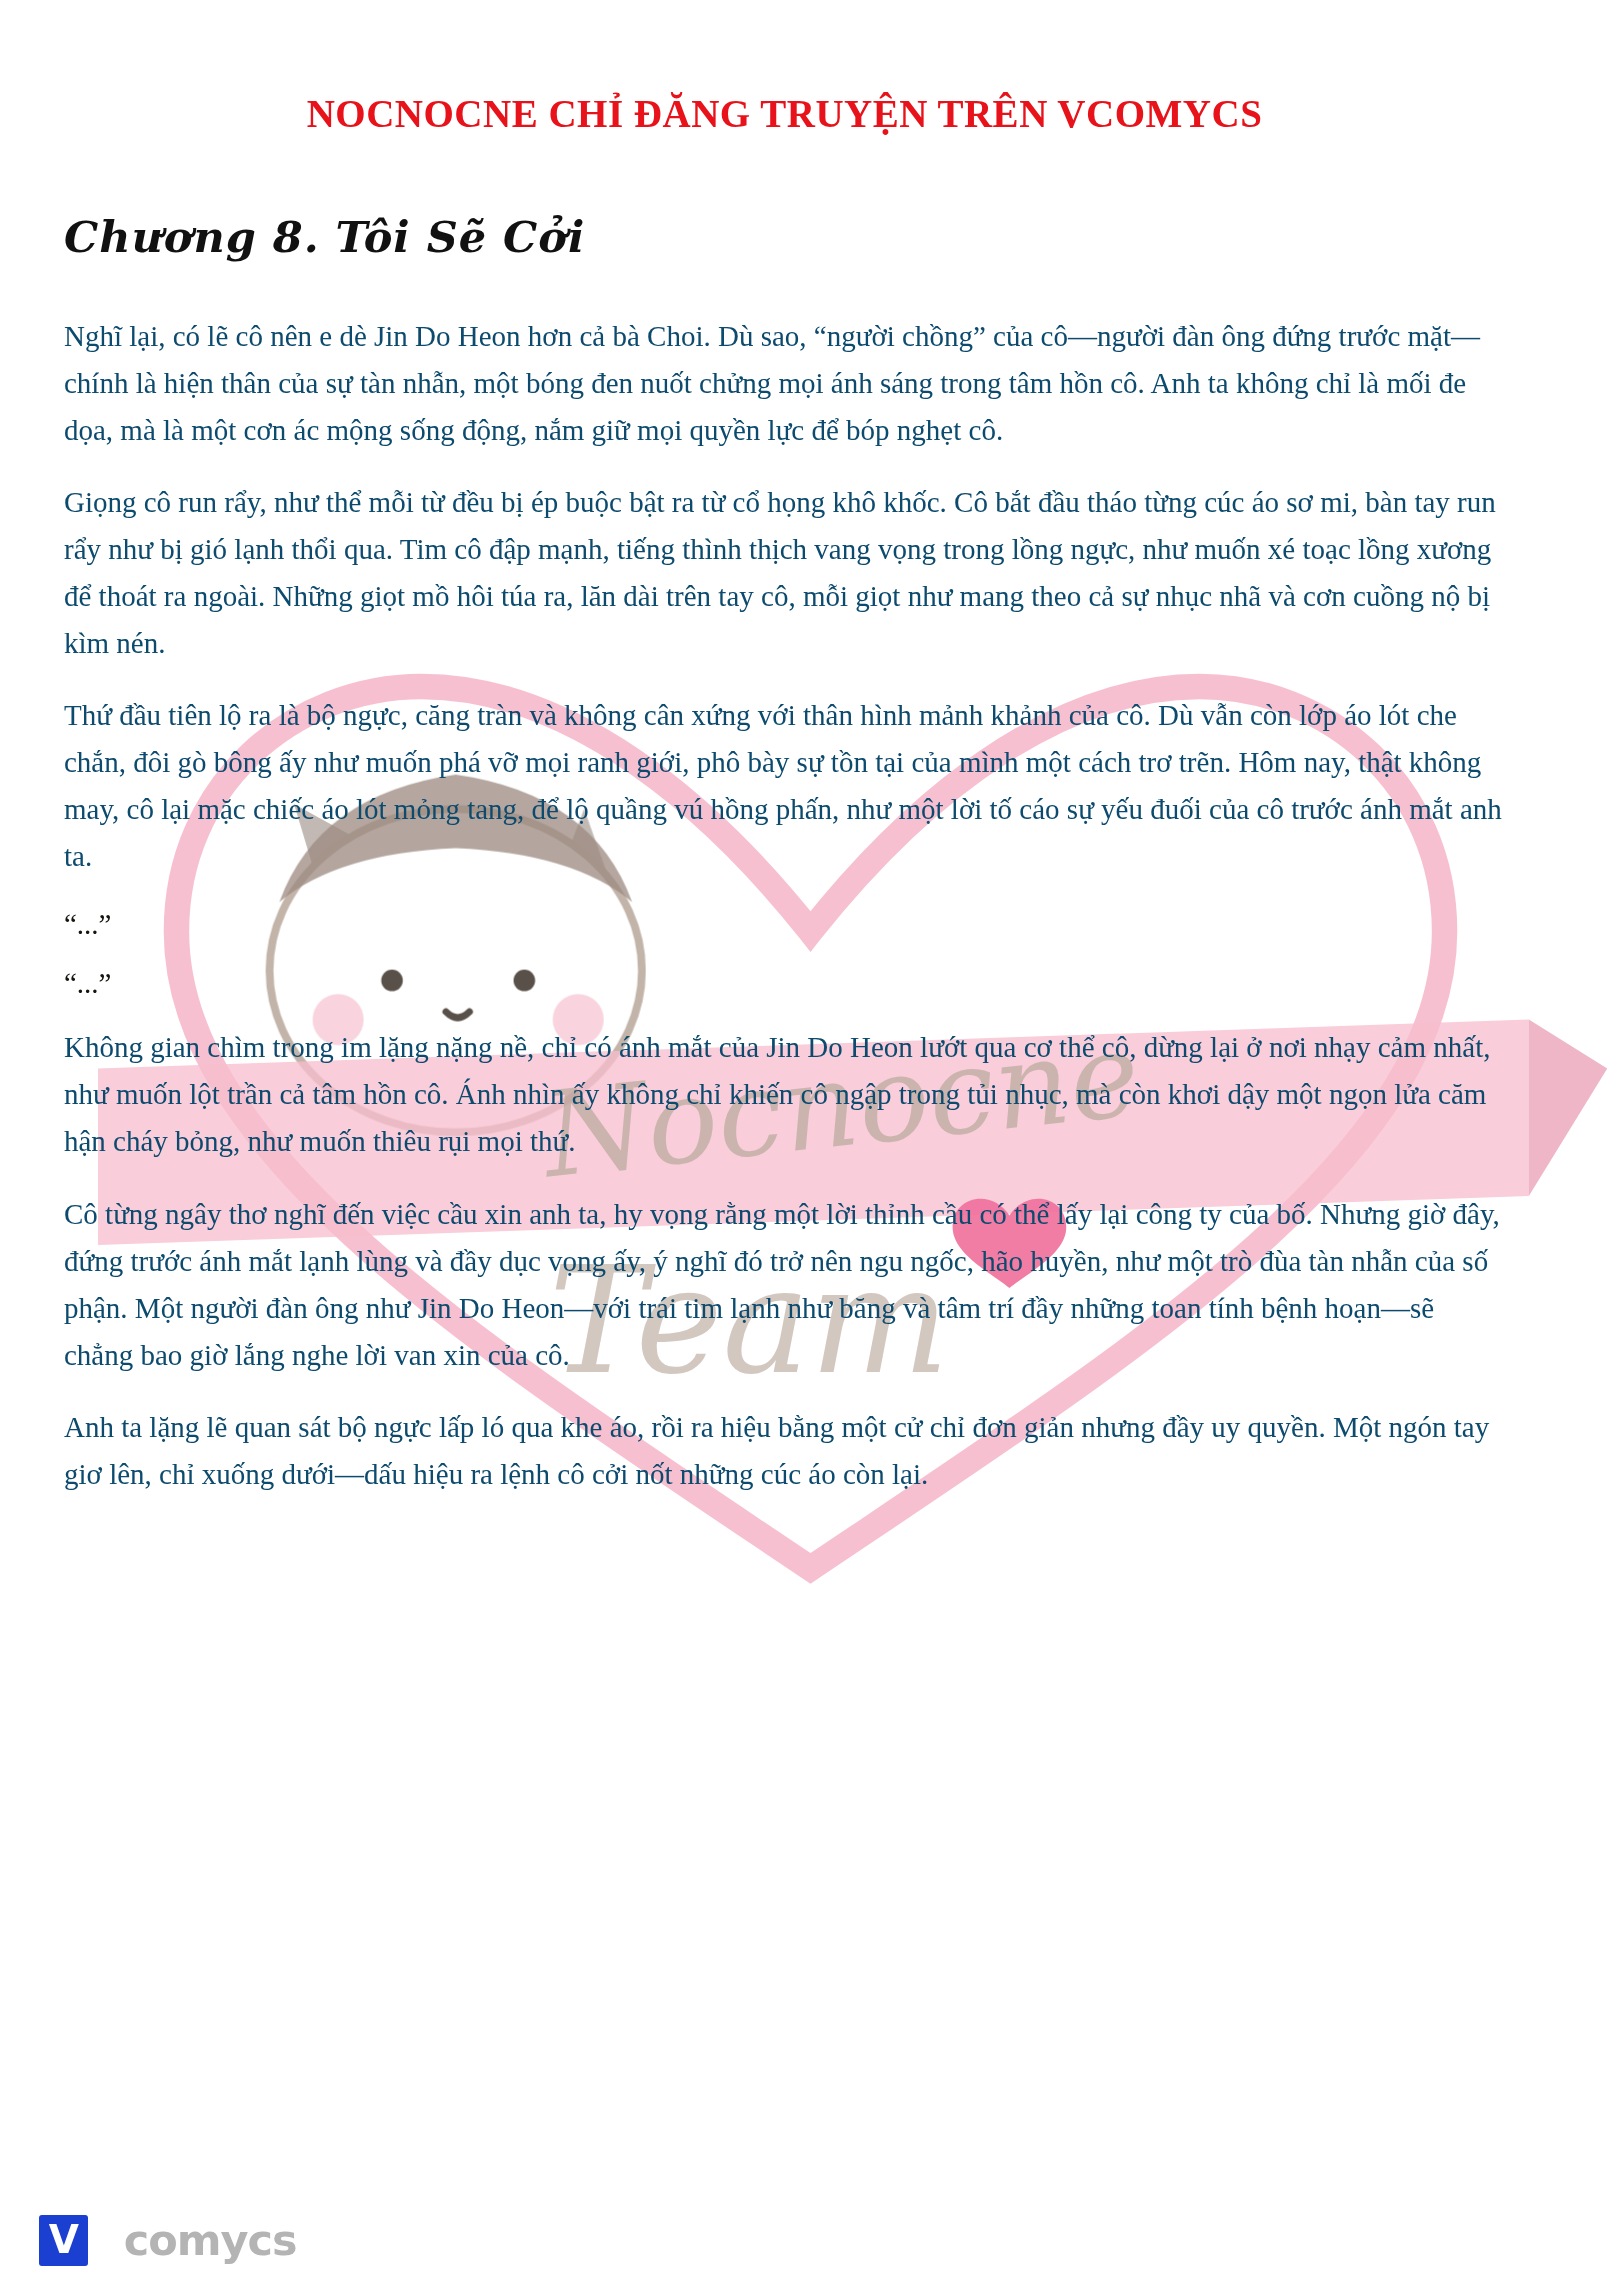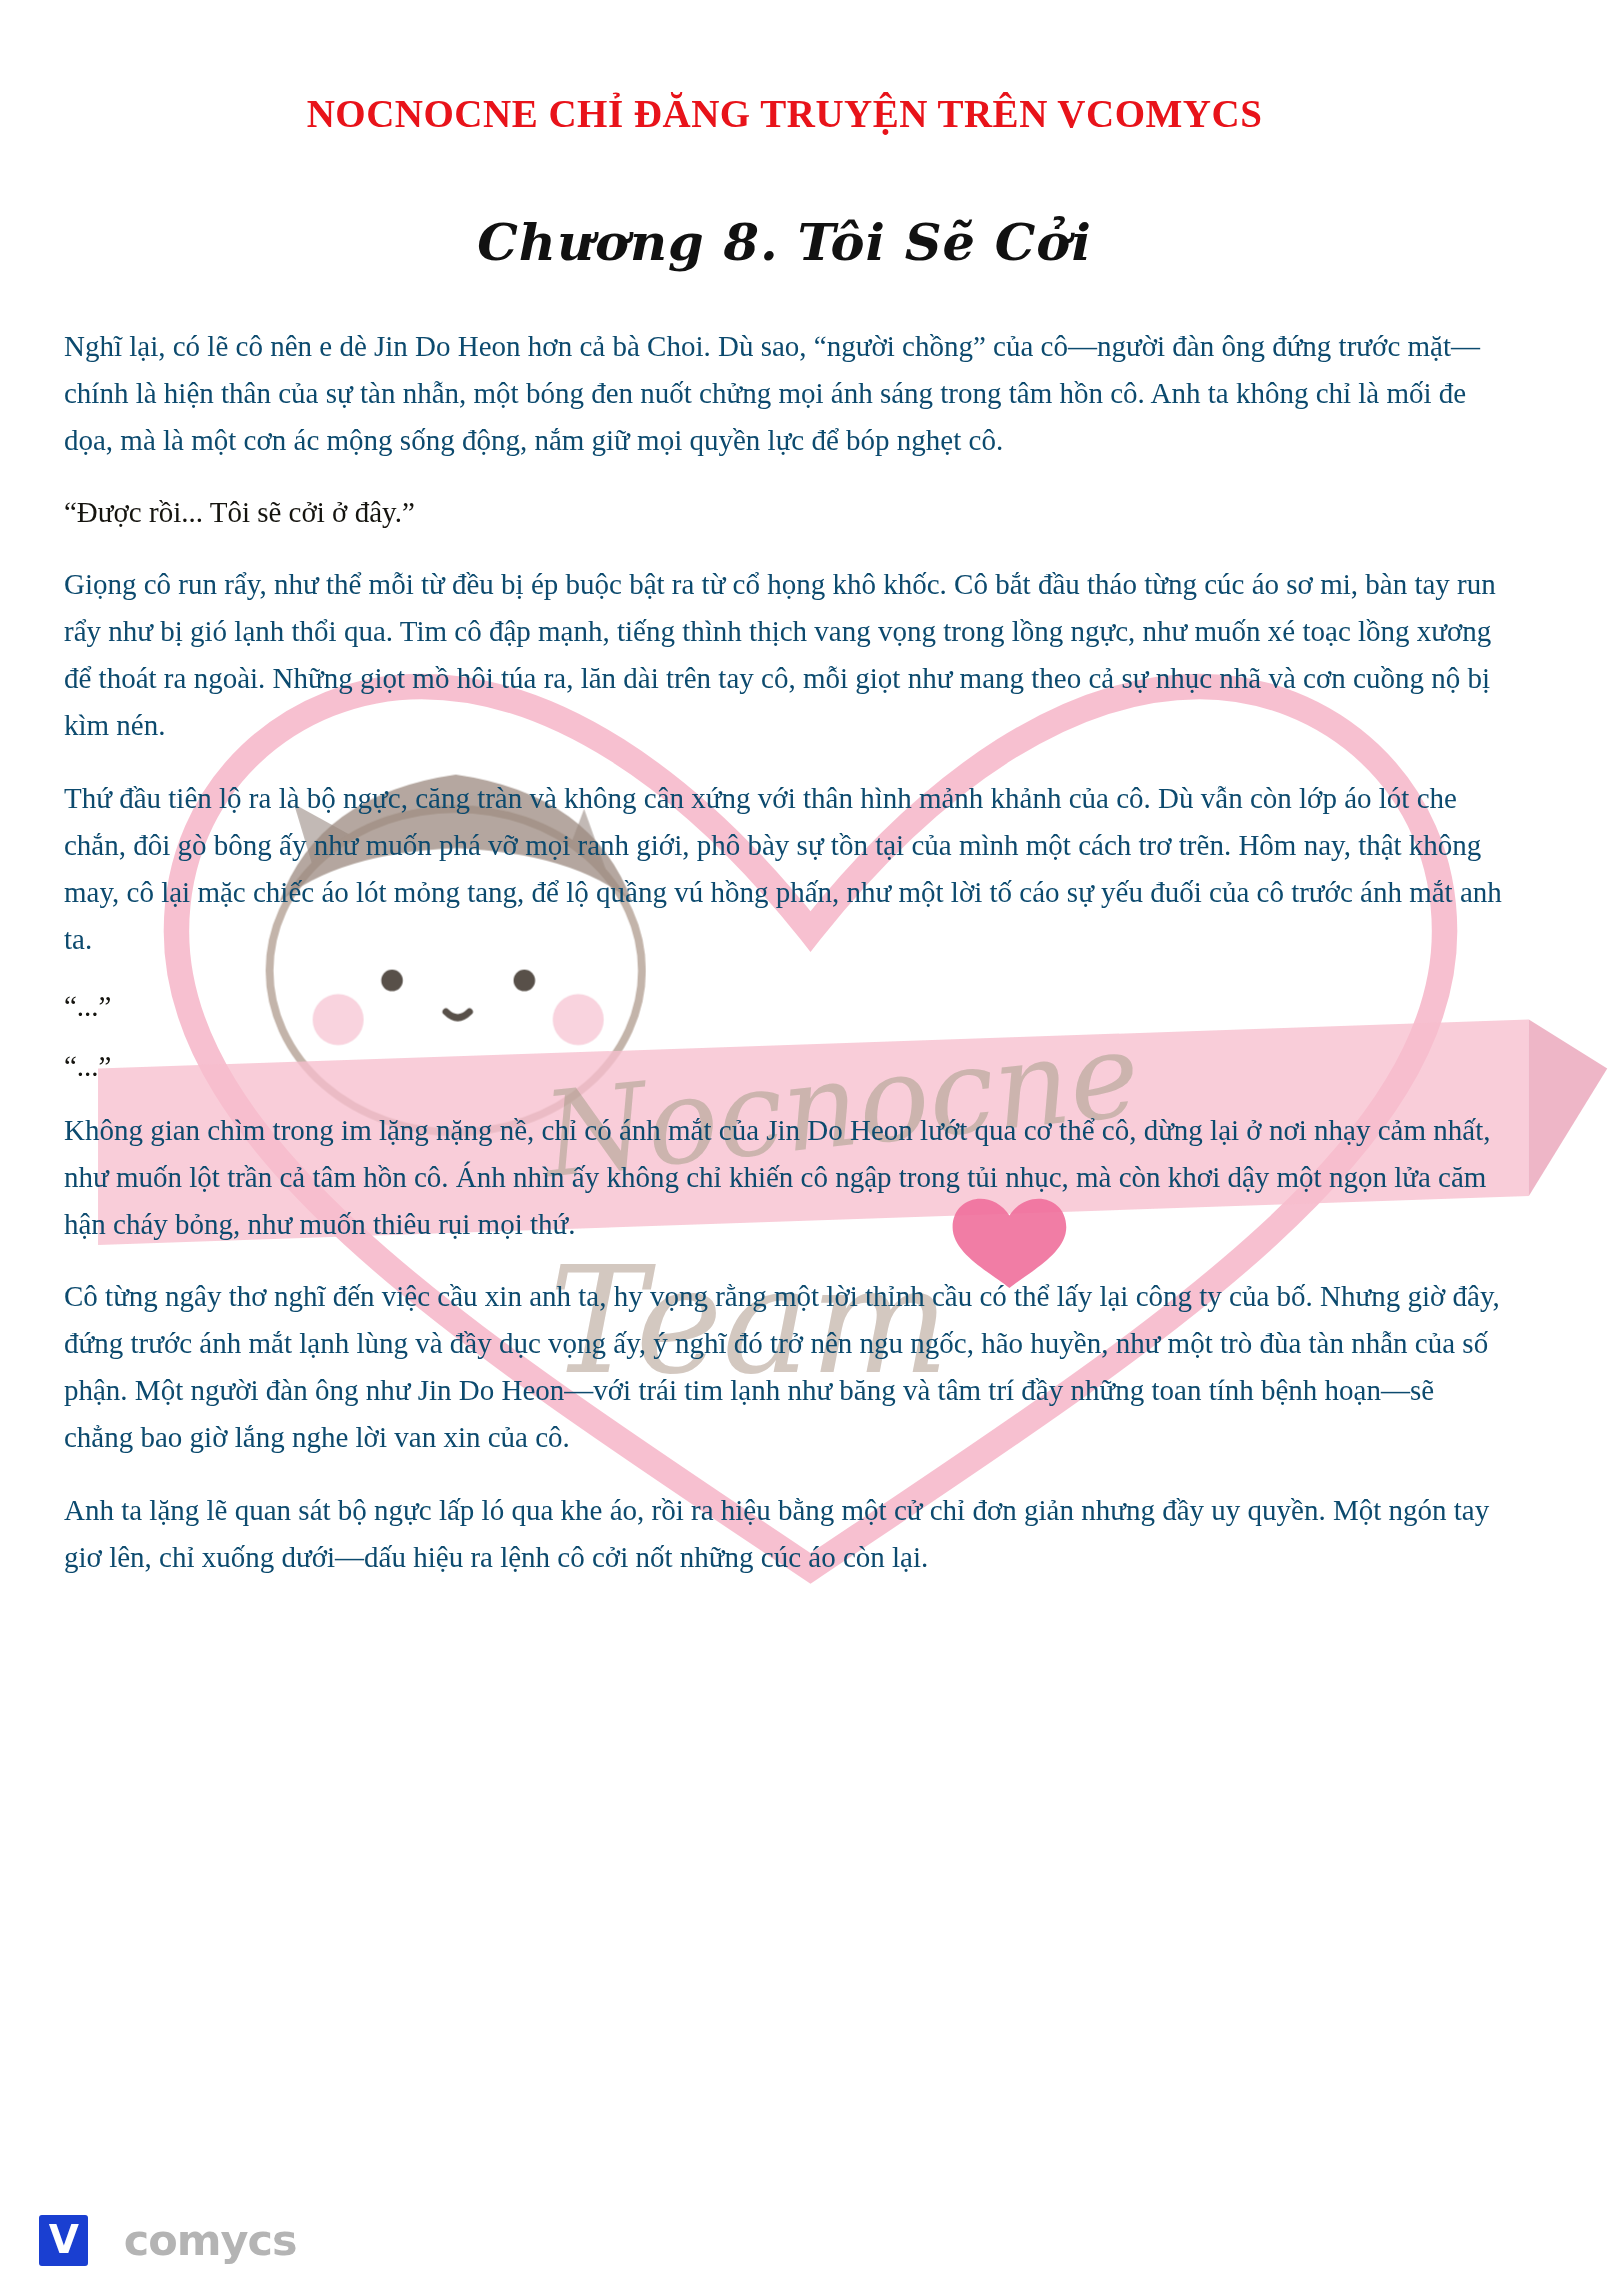--- a/index.html
+++ b/index.html
@@ -39,26 +39,26 @@
     text-align: center;
     color: #e8131a;
     font-family: "Liberation Serif", serif;
     font-weight: bold;
     font-size: 39px;
     letter-spacing: 0.5px;
     margin: 21.6px 0 0 0;
   }
 
   .chapter-title {
-    text-align: center;
+    text-align: left;
     margin: 76px 0 51px 0;
     font-family: "DejaVu Serif", serif;
     font-style: italic;
     font-weight: bold;
-    font-size: 51px;
+    font-size: 43px;
     color: #111111;
     letter-spacing: 1px;
   }
 
   p.body-text {
     font-size: 29px;
     line-height: 1.62;
     margin: 0 0 25.5px 0;
     text-align: left;
     color: #0c4a6e;
@@ -138,21 +138,20 @@
   </svg>
 </div>
 
 <div class="page">
 
   <div class="banner">NOCNOCNE CHỈ ĐĂNG TRUYỆN TRÊN VCOMYCS</div>
 
   <div class="chapter-title">Chương 8. Tôi Sẽ Cởi</div>
 
   <p class="body-text">Nghĩ lại, có lẽ cô nên e dè Jin Do Heon hơn cả bà Choi. Dù sao, “người chồng” của cô—người đàn ông đứng trước mặt—chính là hiện thân của sự tàn nhẫn, một bóng đen nuốt chửng mọi ánh sáng trong tâm hồn cô. Anh ta không chỉ là mối đe dọa, mà là một cơn ác mộng sống động, nắm giữ mọi quyền lực để bóp nghẹt cô.</p>
-  <p class="quote-line">“Được rồi... Tôi sẽ cởi ở đây.”</p>
   <p class="body-text">Giọng cô run rẩy, như thể mỗi từ đều bị ép buộc bật ra từ cổ họng khô khốc. Cô bắt đầu tháo từng cúc áo sơ mi, bàn tay run rẩy như bị gió lạnh thổi qua. Tim cô đập mạnh, tiếng thình thịch vang vọng trong lồng ngực, như muốn xé toạc lồng xương để thoát ra ngoài. Những giọt mồ hôi túa ra, lăn dài trên tay cô, mỗi giọt như mang theo cả sự nhục nhã và cơn cuồng nộ bị kìm nén.</p>
   <p class="body-text">Thứ đầu tiên lộ ra là bộ ngực, căng tràn và không cân xứng với thân hình mảnh khảnh của cô. Dù vẫn còn lớp áo lót che chắn, đôi gò bông ấy như muốn phá vỡ mọi ranh giới, phô bày sự tồn tại của mình một cách trơ trẽn. Hôm nay, thật không may, cô lại mặc chiếc áo lót mỏng tang, để lộ quầng vú hồng phấn, như một lời tố cáo sự yếu đuối của cô trước ánh mắt anh ta.</p>
   <p class="dots">“...”</p>
   <p class="dots">“...”</p>
   <p class="body-text">Không gian chìm trong im lặng nặng nề, chỉ có ánh mắt của Jin Do Heon lướt qua cơ thể cô, dừng lại ở nơi nhạy cảm nhất, như muốn lột trần cả tâm hồn cô. Ánh nhìn ấy không chỉ khiến cô ngập trong tủi nhục, mà còn khơi dậy một ngọn lửa căm hận cháy bỏng, như muốn thiêu rụi mọi thứ.</p>
   <p class="body-text">Cô từng ngây thơ nghĩ đến việc cầu xin anh ta, hy vọng rằng một lời thỉnh cầu có thể lấy lại công ty của bố. Nhưng giờ đây, đứng trước ánh mắt lạnh lùng và đầy dục vọng ấy, ý nghĩ đó trở nên ngu ngốc, hão huyền, như một trò đùa tàn nhẫn của số phận. Một người đàn ông như Jin Do Heon—với trái tim lạnh như băng và tâm trí đầy những toan tính bệnh hoạn—sẽ chẳng bao giờ lắng nghe lời van xin của cô.</p>
   <p class="body-text">Anh ta lặng lẽ quan sát bộ ngực lấp ló qua khe áo, rồi ra hiệu bằng một cử chỉ đơn giản nhưng đầy uy quyền. Một ngón tay giơ lên, chỉ xuống dưới—dấu hiệu ra lệnh cô cởi nốt những cúc áo còn lại.</p>
 
 </div>
 

